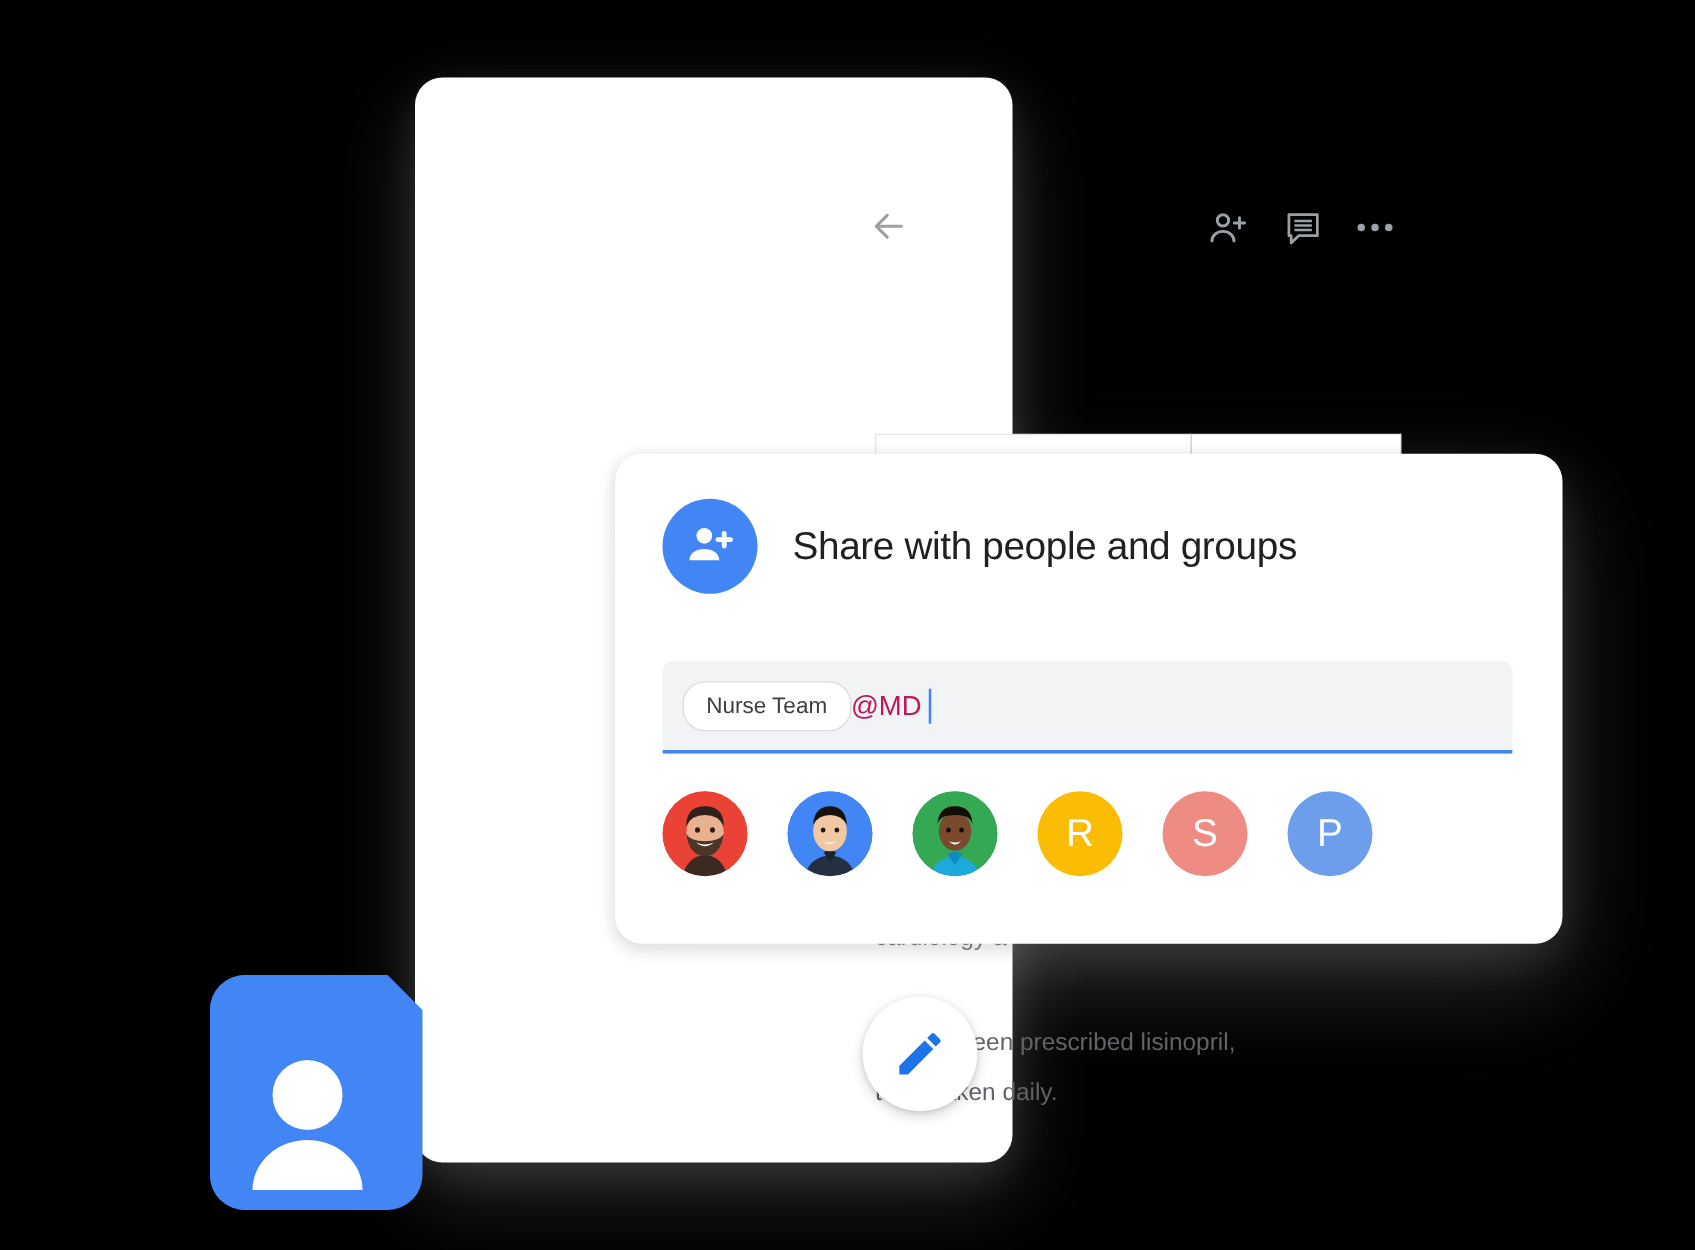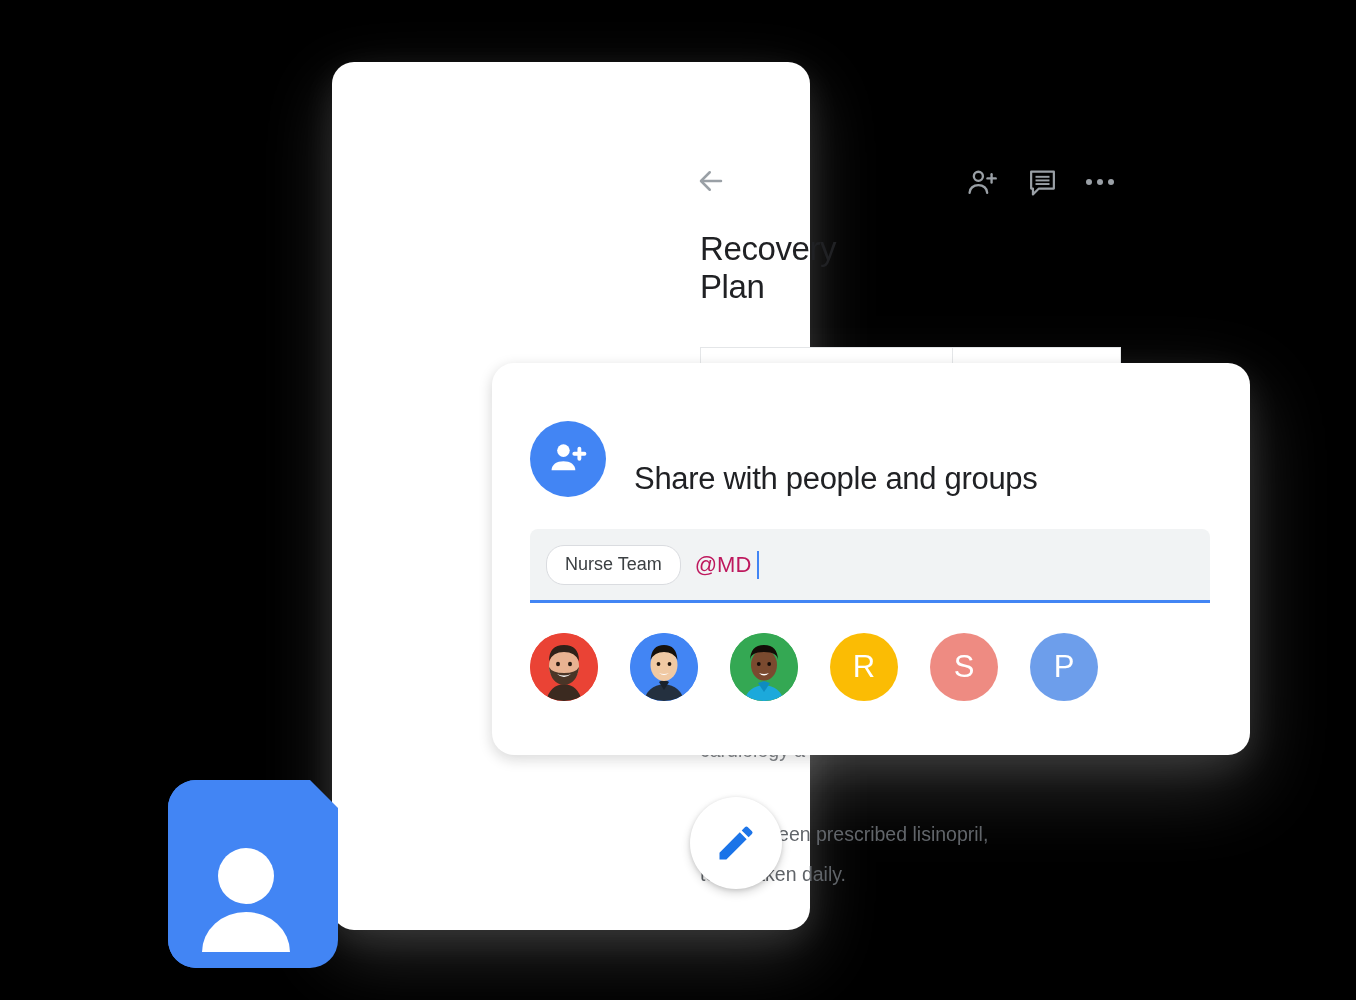--- a/index.html
+++ b/index.html
@@ -93,43 +93,42 @@
   
   #share-dialog {
     position:absolute; left:492px; top:363px;
     width:758px; height:392px;
     background:#fff; border-radius:22px;
     box-shadow:0 30px 80px rgba(255,255,255,0.18),
                0 12px 36px rgba(255,255,255,0.10),
                0 4px 14px rgba(0,0,0,0.18);
   }
   #dlg-head {
-    position:absolute; left:38px; top:58px;
-    display:flex; align-items:flex-end; gap:28px;
+    position:absolute; left:38px; top:36px;
+    display:flex; align-items:center; gap:28px;
   }
   #dlg-avatar {
     width:76px; height:76px; border-radius:50%;
     background:#4285F4;
     display:flex; align-items:center; justify-content:center;
     flex:0 0 auto;
   }
   #dlg-title {
     font-size:31px; font-weight:400; color:#202124;
     letter-spacing:-0.3px; white-space:nowrap;
   }
 
   
   #share-input-wrap {
     position:absolute; left:38px; top:166px;
     width:680px; height:74px;
     background:#F1F3F4;
     border-radius:8px 8px 0 0;
     border-bottom:3px solid #4285F4;
     display:flex; align-items:center; padding:0 16px;
-    gap:14px;
   }
   #chip-nurse {
     background:#fff; border:1px solid #DADCE0;
     border-radius:18px; height:40px;
     display:flex; align-items:center; padding:0 18px;
     font-size:18px; color:#3C4043; white-space:nowrap;
   }
   #share-query {
     font-size:22px; color:#be185d;
     display:flex; align-items:center; white-space:nowrap;
@@ -187,21 +186,20 @@
     </div>
 
     <div class="tb-icon" id="more-btn">
       <span class="dot3">
           <i></i>
           <i></i>
           <i></i>
         </span>
     </div>
 
-    <div id="doc-title">Recovery Plan</div>
 
     <table id="doc-table">
       <tbody>
           <tr>
         <td class="col-label">Patient</td>
         <td class="col-value">
           <span class="cell-chip">Jon Nowak</span>
         </td>
       </tr>
       <tr>

